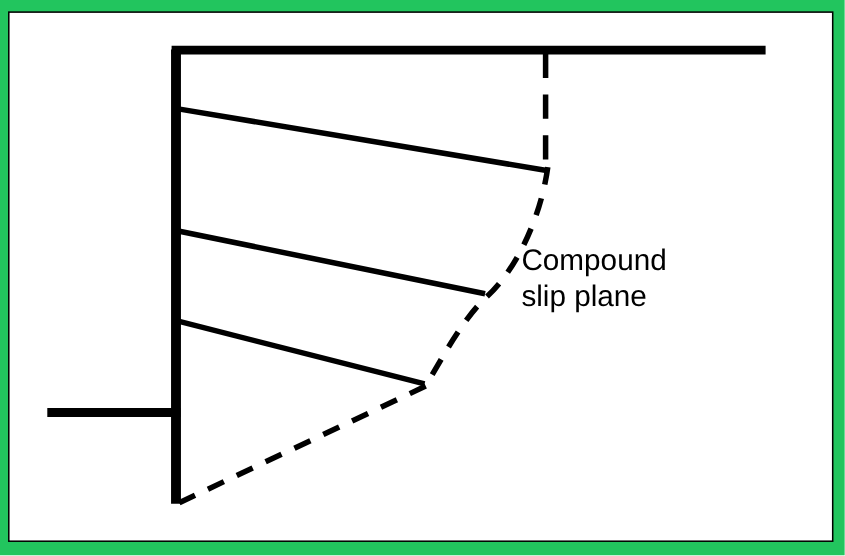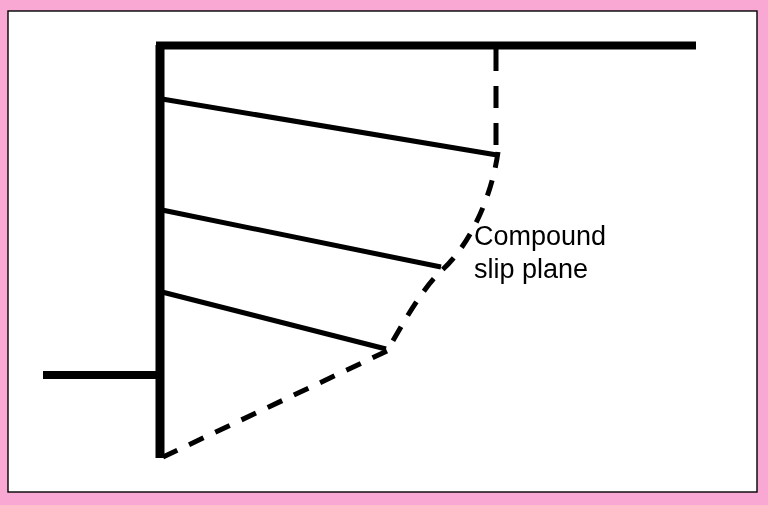--- a/index.html
+++ b/index.html
@@ -49,21 +49,21 @@
   .annotation-text {
     fill: #000000;
     font-family: "Liberation Sans", sans-serif;
     font-weight: 400;
     white-space: pre;
   }
 </style>
 </head>
 <body>
 
-<div id="figure-root" style="width: 768px; height: 505px; background: #f9a8d4;">
+<div id="figure-root" style="width: 768px; height: 505px; background: #22c55e;">
 
   <svg id="diagram-svg" viewBox="0 0 768 505" xmlns="http://www.w3.org/2000/svg" style="width: 768px; height: 505px;">
 
     <rect class="frame-rect" x="8" y="11" width="749" height="481" stroke-width="1.4" stroke="#000000"></rect>
     <rect class="frame-rect" x="8" y="11" width="0" height="0" stroke="none" fill="none"></rect>
 
     <line class="heavy-line" x1="156" y1="45.5" x2="696" y2="45.5" stroke-width="8" stroke="#000000"></line>
 
     <line class="heavy-line" x1="160" y1="45" x2="160" y2="458" stroke-width="9" stroke="#000000"></line>
 

